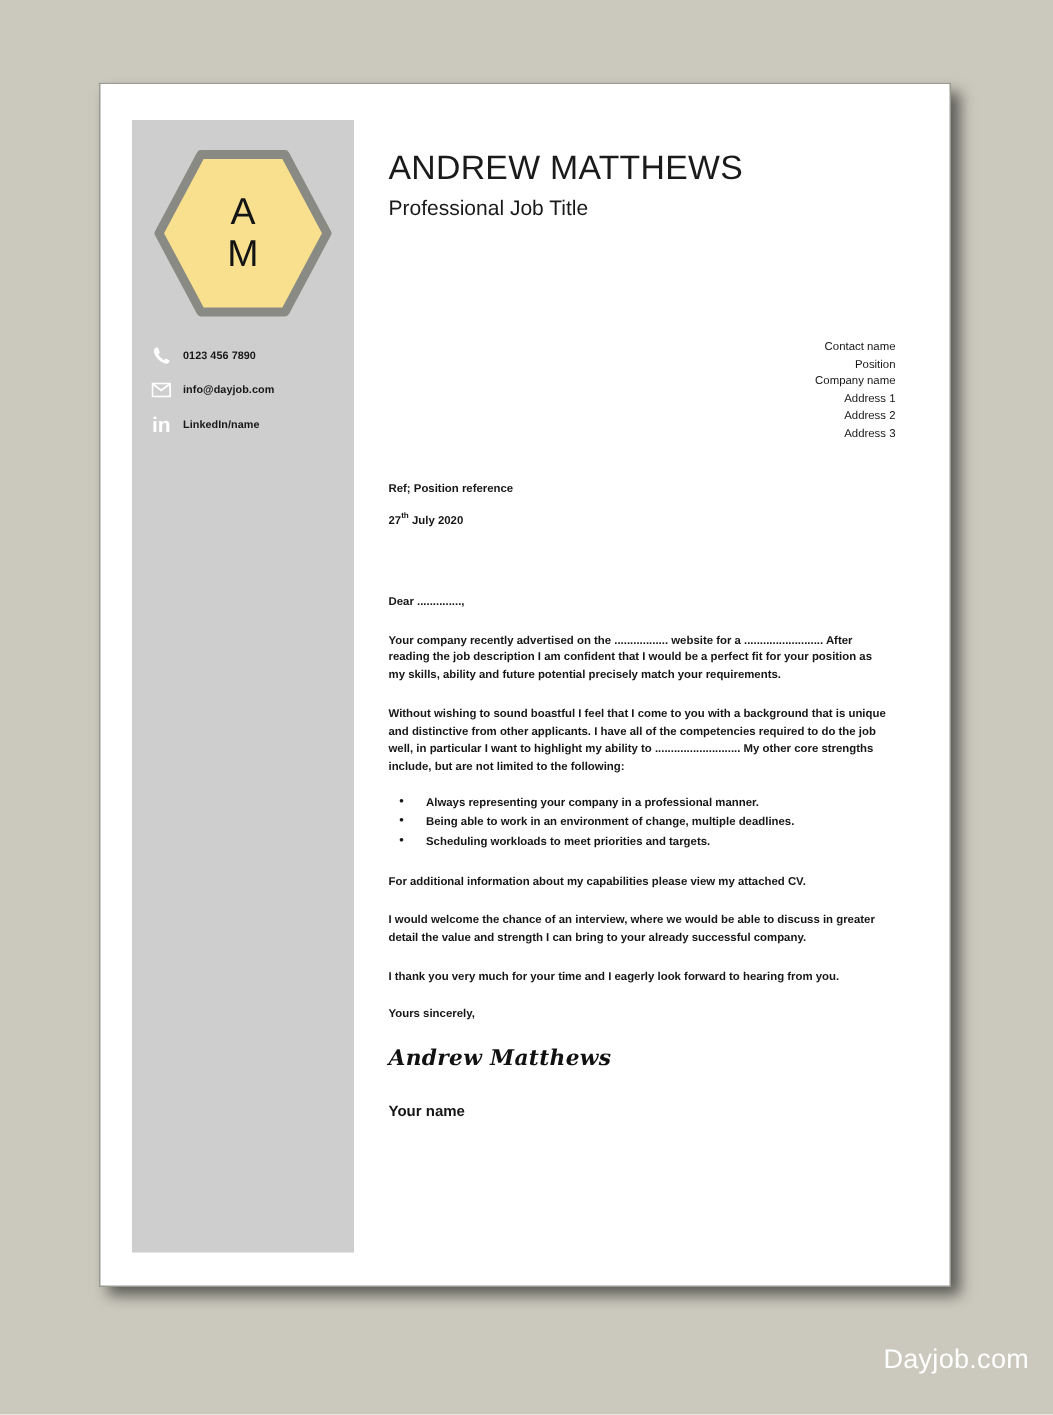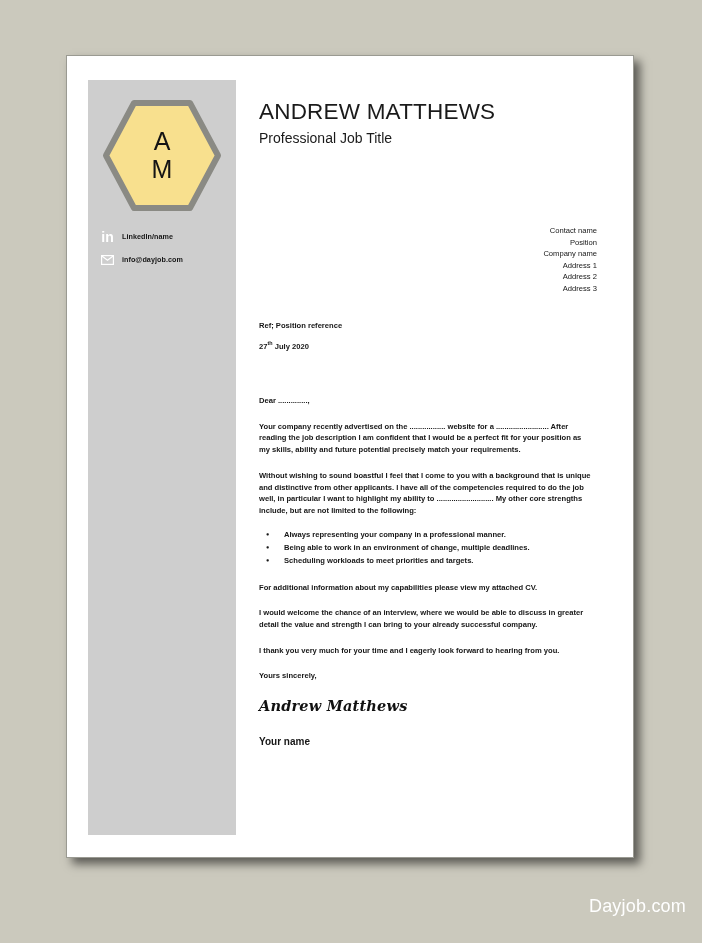--- a/index.html
+++ b/index.html
@@ -249,38 +249,46 @@
       </svg>
       <div class="logo-initials">
         <span>A</span>
         <span>M</span>
       </div>
     </div>
 
     <div id="contact-list">
 
 
-
       <div class="contact-row">
         <span class="contact-icon">
-          <span class="li-glyph">in</span>
+          <svg width="12" height="12" viewBox="0 0 12 12">
+            <path d="M2.2 0.6C1.3 0.9 0.5 1.8 0.6 2.9C0.8 6.3 4.3 10.4 8.2 11.4C9.3 11.7 10.4 11 10.9 10.1C11.1 9.7 11 9.4 10.7 9.2L8.9 8.1C8.6 7.9 8.3 8 8.1 8.3L7.5 9.1C5.9 8.4 4.2 6.7 3.5 5L4.3 4.4C4.6 4.2 4.7 3.9 4.5 3.6L3.4 1.0C3.2 0.7 2.6 0.5 2.2 0.6Z" fill="#ffffff"></path>
+          </svg>
         </span>
-        <span class="contact-text">LinkedIn/name</span>
+        <span class="contact-text">0123 456 7890</span>
       </div>
 
       <div class="contact-row">
         <span class="contact-icon">
           <svg width="13" height="10" viewBox="0 0 13 10">
             <rect x="0.6" y="0.6" width="11.8" height="8.8" fill="none" stroke="#ffffff" stroke-width="1.2"></rect>
             <path d="M0.9 1L6.5 5.3L12.1 1" fill="none" stroke="#ffffff" stroke-width="1.2"></path>
           </svg>
         </span>
         <span class="contact-text">info@dayjob.com</span>
       </div>
 
+      <div class="contact-row">
+        <span class="contact-icon">
+          <span class="li-glyph">in</span>
+        </span>
+        <span class="contact-text">LinkedIn/name</span>
+      </div>
+
     </div>
   </div>
 
   <div id="main">
 
     <div id="name-title-block">
       <div id="applicant-name">ANDREW MATTHEWS</div>
       <div id="job-title">Professional Job Title</div>
     </div>
 

